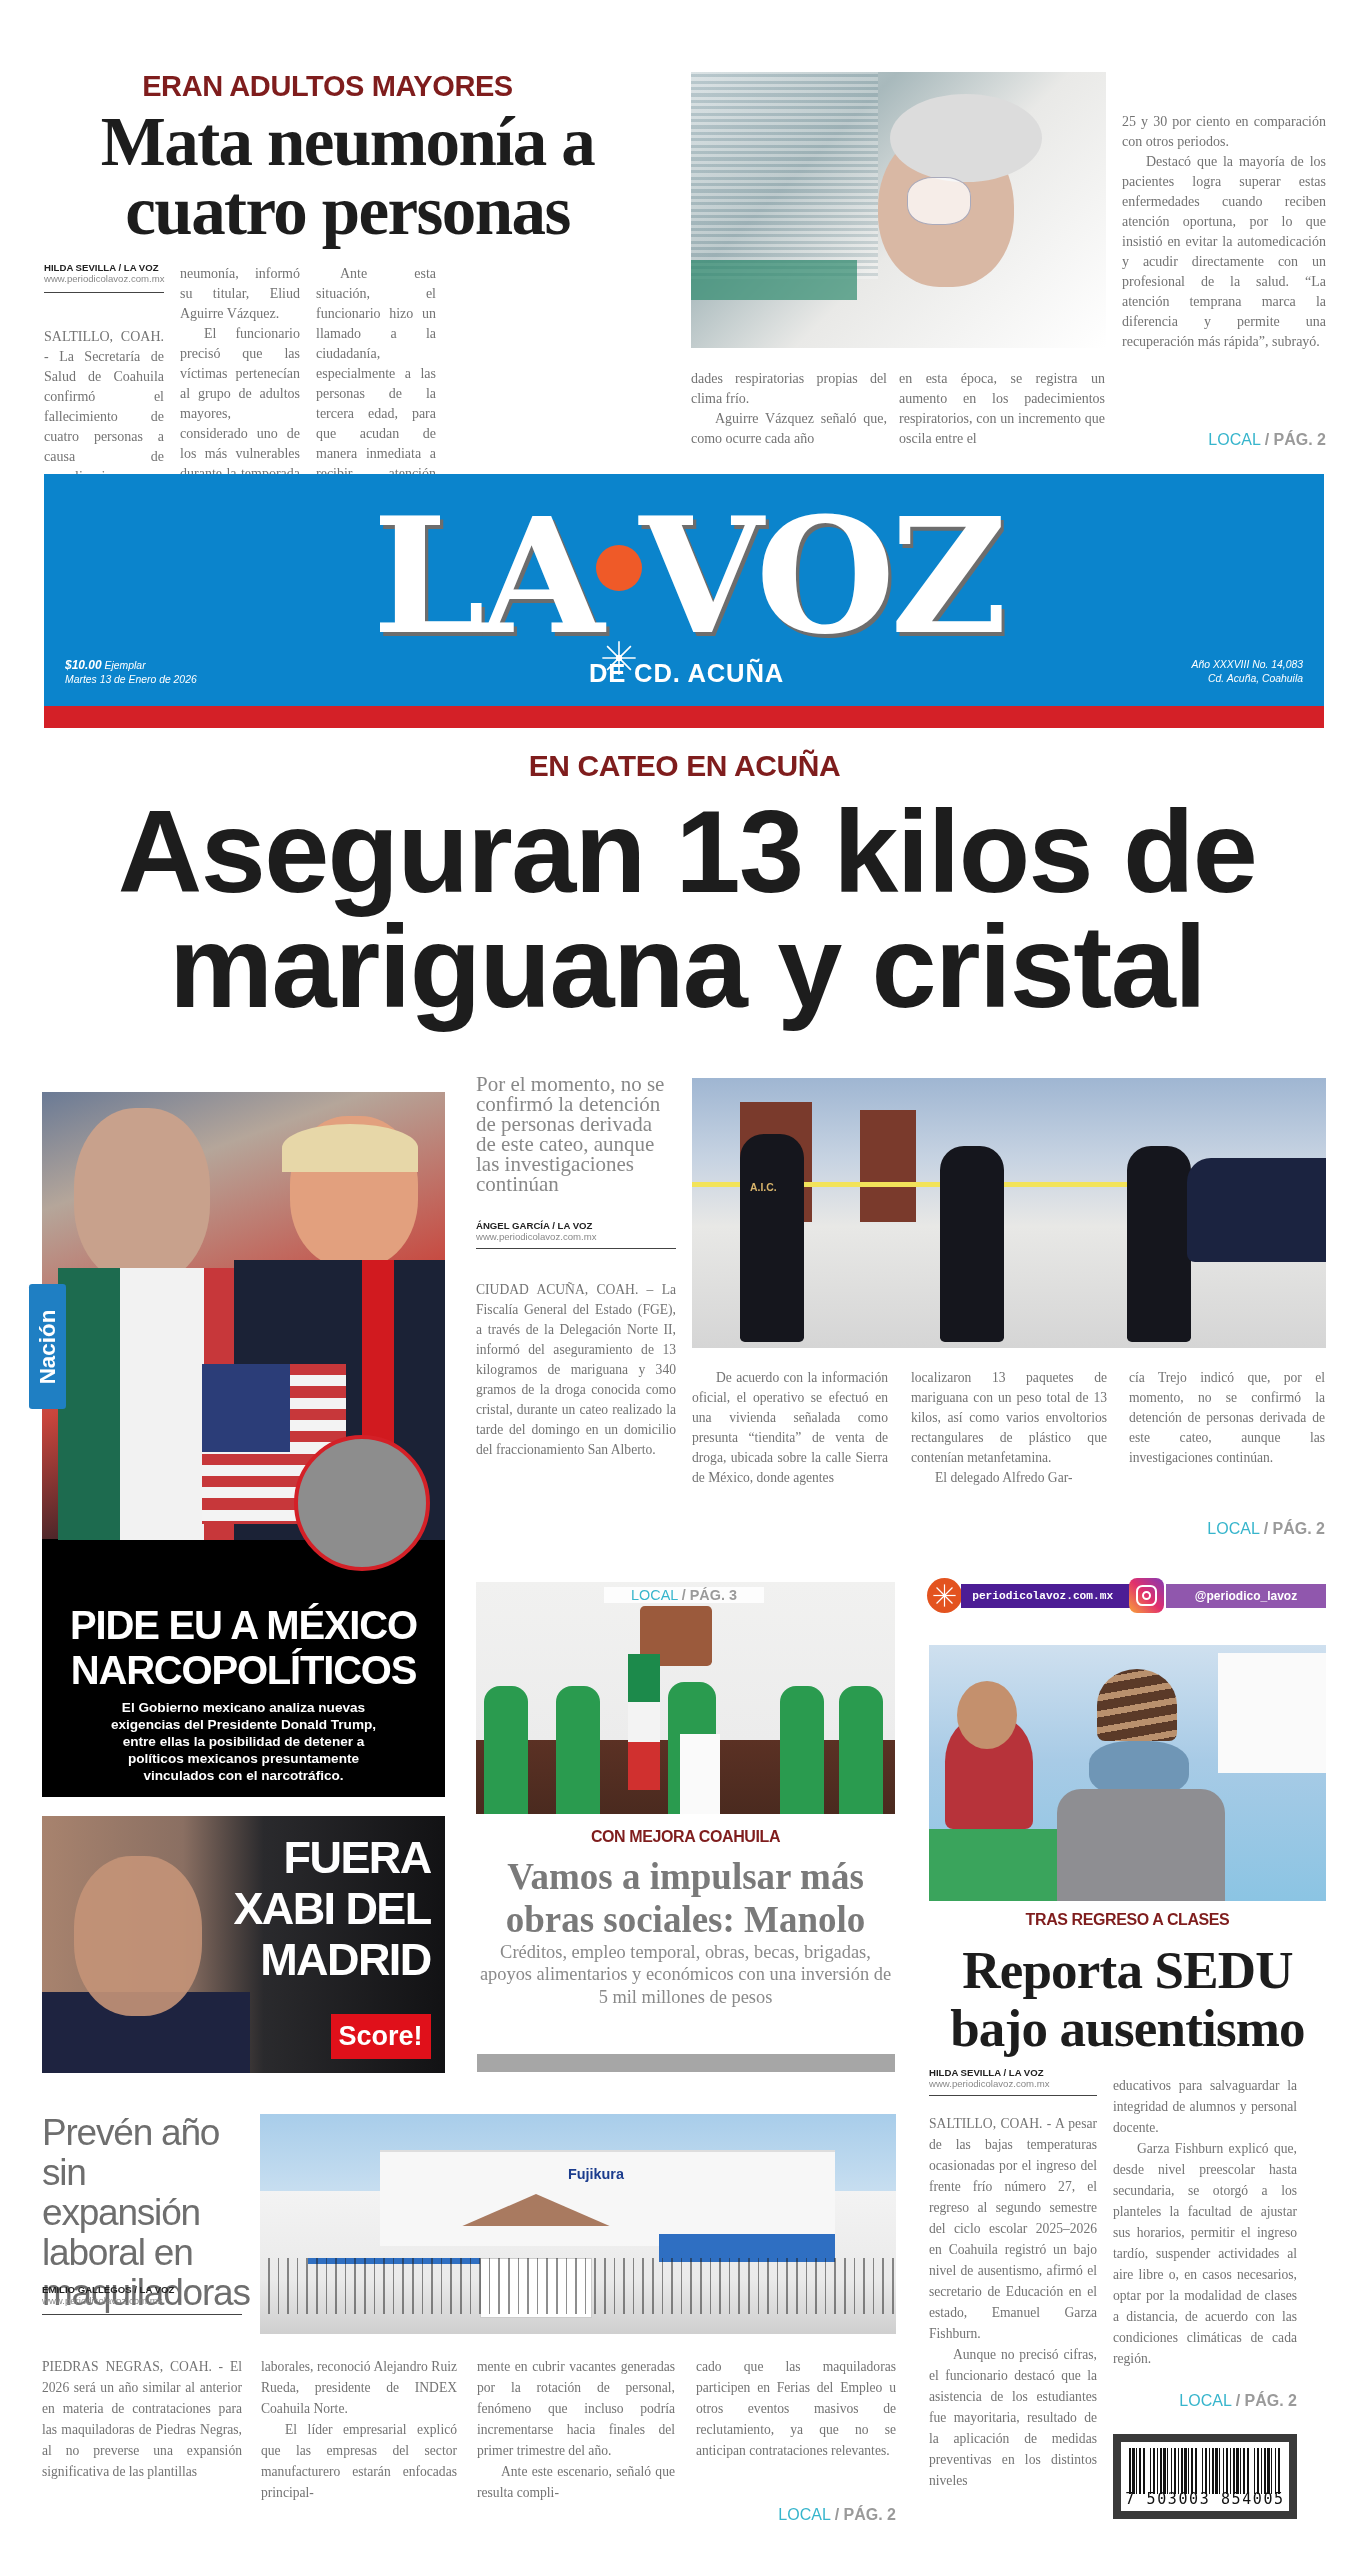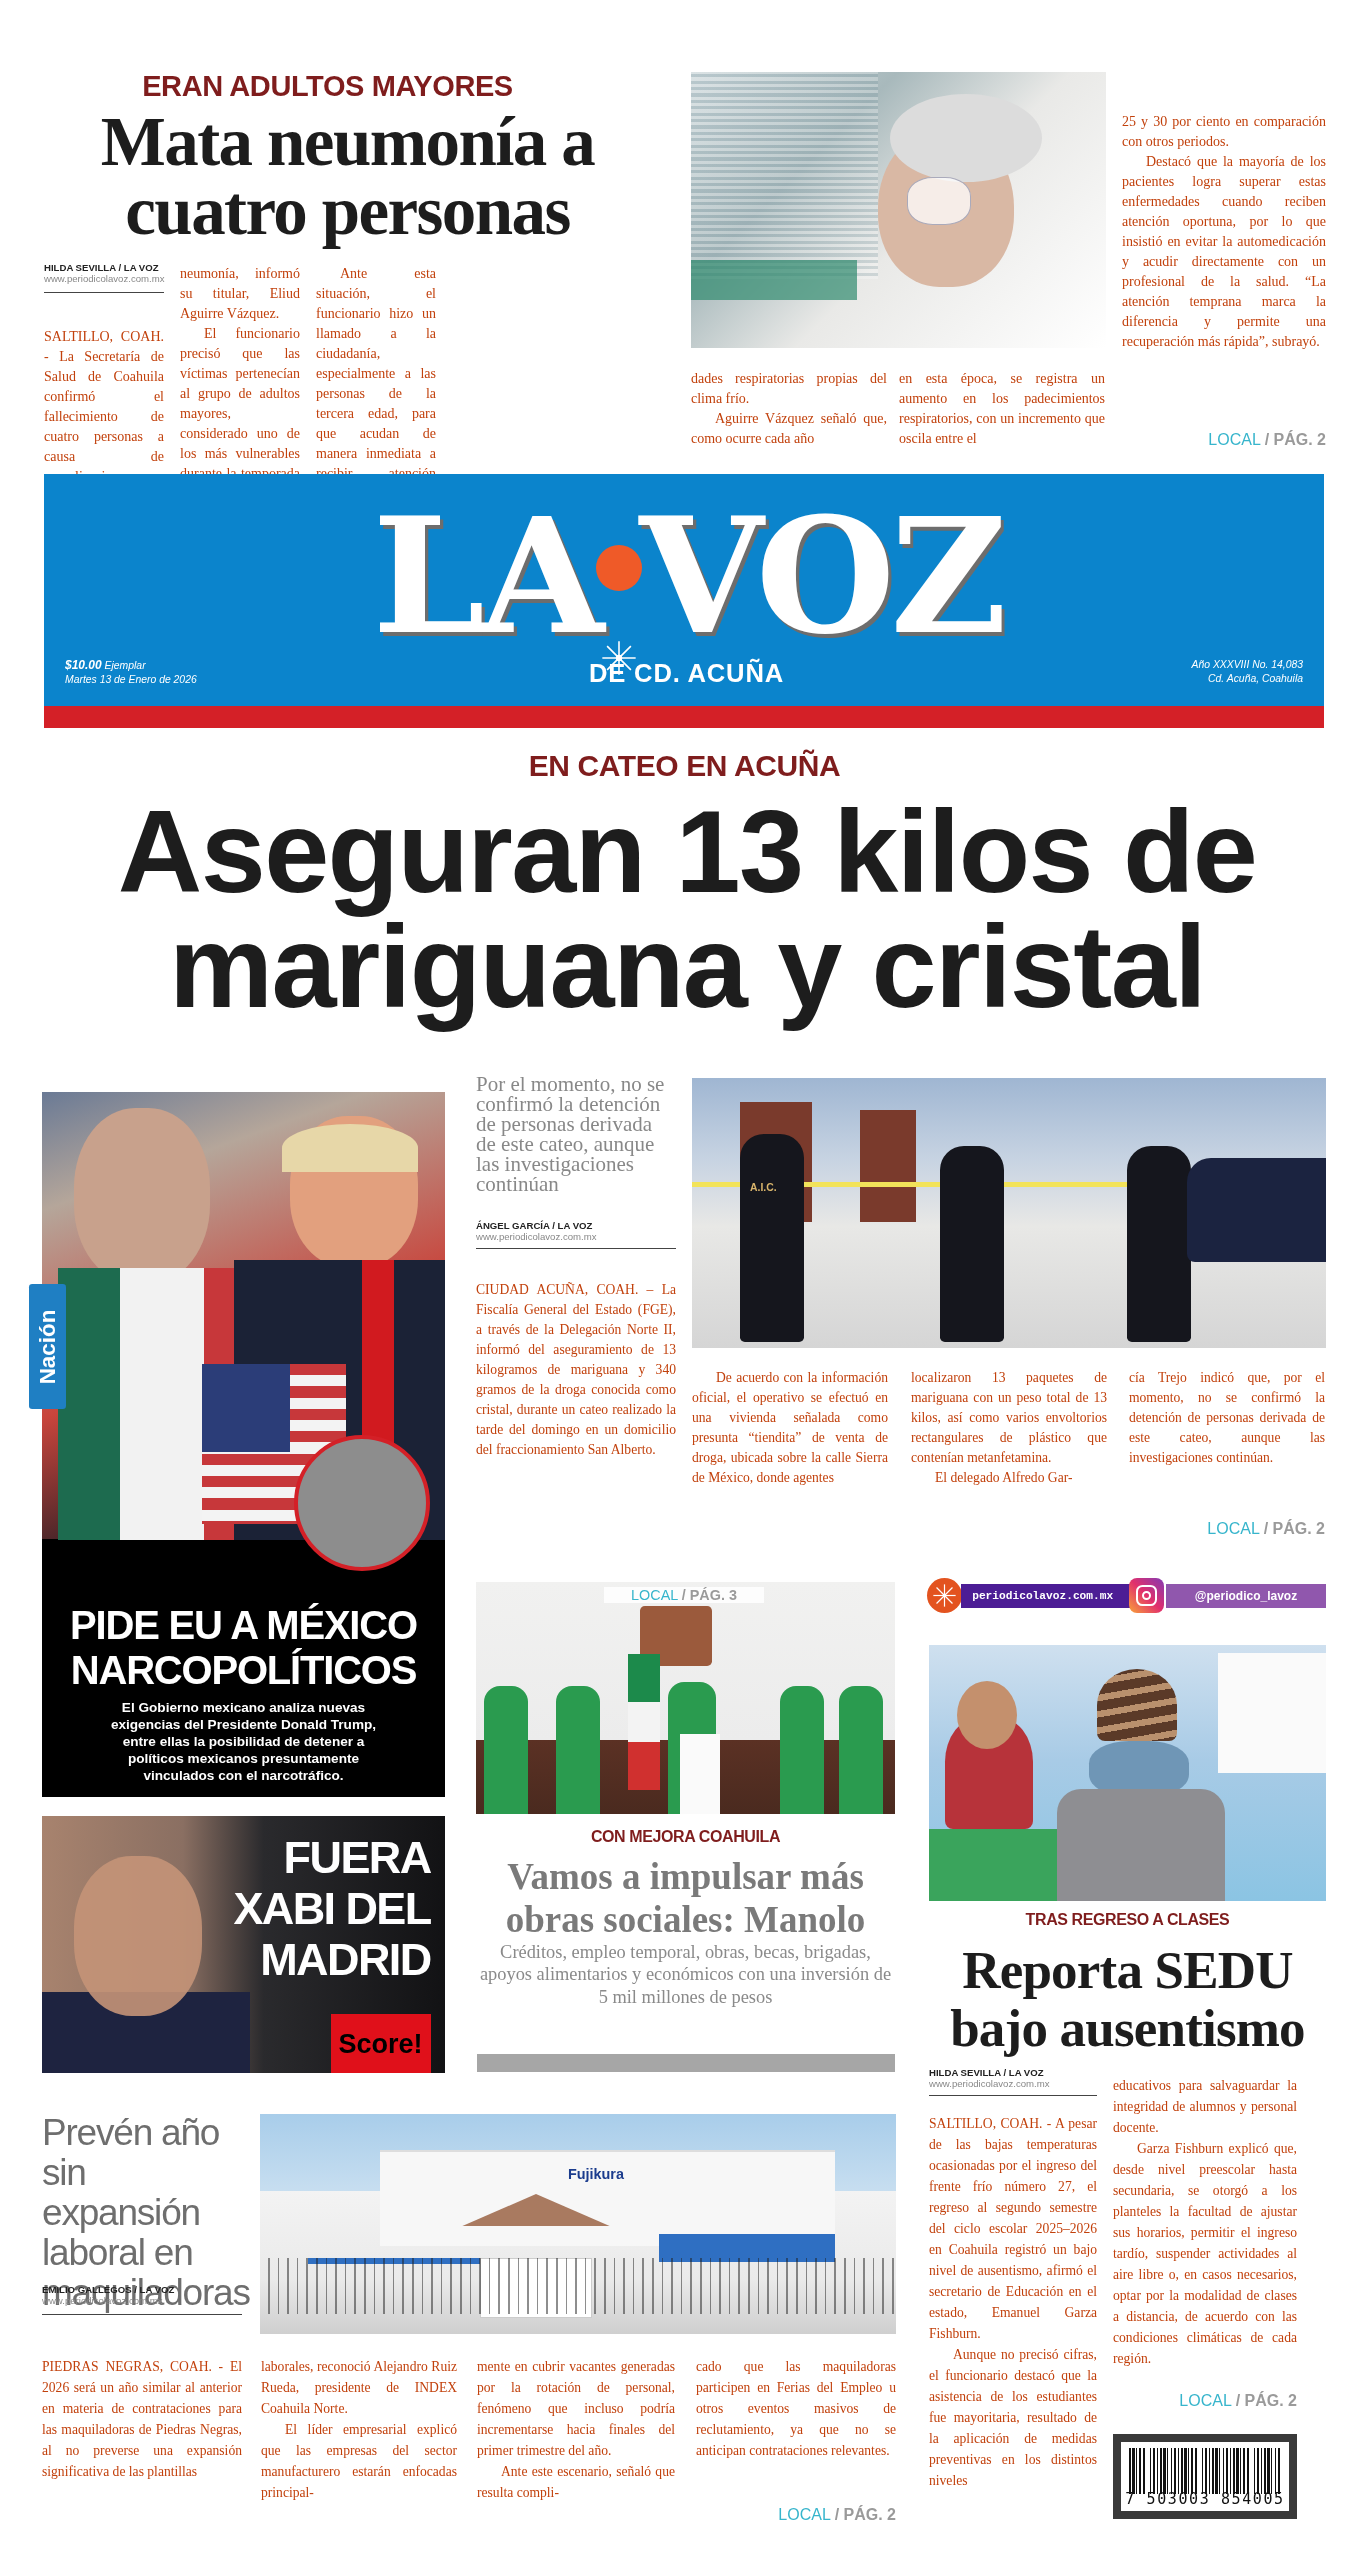--- a/index.html
+++ b/index.html
@@ -4,21 +4,21 @@
 <style>
   * { box-sizing: border-box; margin: 0; padding: 0; }
   body { width: 1368px; height: 2576px; background: #fff; font-family: "DejaVu Serif", serif; color: #222; position: relative; overflow: hidden; }
   .abs { position: absolute; }
   .kicker { font-family: "Liberation Sans", sans-serif; font-weight: bold; color: #7f1d1d; text-transform: uppercase; letter-spacing: -0.4px; text-align: center; }
   .serif-head { font-family: "Liberation Serif", serif; font-weight: bold; color: #1d1d1d; text-align: center; line-height: 1.0; }
   .sans-head { font-family: "Liberation Sans", sans-serif; font-weight: bold; color: #1d1d1d; line-height: 0.98; text-align: center; letter-spacing: -1.6px; }
   .byline { font-family: "Liberation Sans", sans-serif; font-weight: bold; font-size: 9.6px; color: #222; }
   .url { font-family: "Liberation Sans", sans-serif; font-size: 9.6px; color: #888; }
   .rule { border-bottom: 1.6px solid #444; }
-  .col { font-family: "Liberation Serif", serif; font-size: 14px; line-height: 20px; text-align: justify; color: #c2410c; hyphens: auto; }
+  .col { font-family: "Liberation Serif", serif; font-size: 14px; line-height: 20px; text-align: justify; color: #737373; hyphens: auto; }
   .col p { text-indent: 0; }
   .col p.ind { text-indent: 24px; }
   .pageref { font-family: "Liberation Sans", sans-serif; font-size: 16px; text-align: right; }
   .pageref .sec { color: #37b5cc; }
   .pageref .pg { color: #9a9a9a; font-weight: bold; }
   .photo { overflow: hidden; }
   .masthead { background: #0b84cc; }
   .logo { font-family: "DejaVu Serif", serif; font-weight: bold; color: #fff; font-size: 160px; letter-spacing: -4.8px; text-shadow: 3.2px 4px 0 #6d6d6d; line-height: 1; }
 </style>
 </head>
@@ -159,21 +159,21 @@
 </div>
 
 <div class="abs photo" style="left:42px; top:1816px; width:403px; height:257px; background:linear-gradient(90deg,#a8836e 0%,#8a6f62 35%,#2a2a2d 55%,#121214 100%);">
   <div style="position:absolute; left:0; top:176px; width:208px; height:88px; background:#1e2340;"></div>
   <div style="position:absolute; left:32px; top:40px; width:128px; height:160px; border-radius:45%; background:#c49478; opacity:.9;"></div>
   <div style="position:absolute; right:14.4px; top:16px; text-align:right; font-family:'Liberation Sans',sans-serif; font-weight:bold; color:#fff; font-size:45px; line-height:51px; letter-spacing:-1.6px;">
     <div>FUERA</div>
     <div>XABI DEL</div>
     <div>MADRID</div>
   </div>
-  <div style="position:absolute; right:14.4px; top:198px; background:#e0101a; color:#000000; font-family:'Liberation Sans',sans-serif; font-weight:bold; font-size:27px; padding:12px 8px; line-height:37px;">Score!</div>
+  <div style="position:absolute; right:14.4px; top:198px; background:#e0101a; color:#ffffff; font-family:'Liberation Sans',sans-serif; font-weight:bold; font-size:27px; padding:4px 8px; line-height:37px;">Score!</div>
 </div>
 
 <div class="abs photo" style="left:476px; top:1582px; width:419px; height:232px; background:linear-gradient(180deg,#f1f1f0 0%,#ececec 68%,#5b3124 68%,#4a2a1f 100%);">
   <div style="position:absolute; left:164px; top:24px; width:72px; height:60px; background:#9b5a3c; border-radius:4.8px;"></div>
   <div style="position:absolute; left:152px; top:72px; width:32px; height:136px; background:linear-gradient(180deg,#1c8a4b 0 35%,#f3f3f3 35% 65%,#d0302f 65%);"></div>
   <div style="position:absolute; left:8px; top:104px; width:44px; height:128px; background:#2a9b4f; border-radius:16px 16px 0 0;"></div>
   <div style="position:absolute; left:80px; top:104px; width:44px; height:128px; background:#2a9b4f; border-radius:16px 16px 0 0;"></div>
   <div style="position:absolute; left:192px; top:100px; width:48px; height:132px; background:#2a9b4f; border-radius:16px 16px 0 0;"></div>
   <div style="position:absolute; left:204px; top:152px; width:40px; height:80px; background:#fafafa;"></div>
   <div style="position:absolute; left:304px; top:104px; width:44px; height:128px; background:#2a9b4f; border-radius:16px 16px 0 0;"></div>

